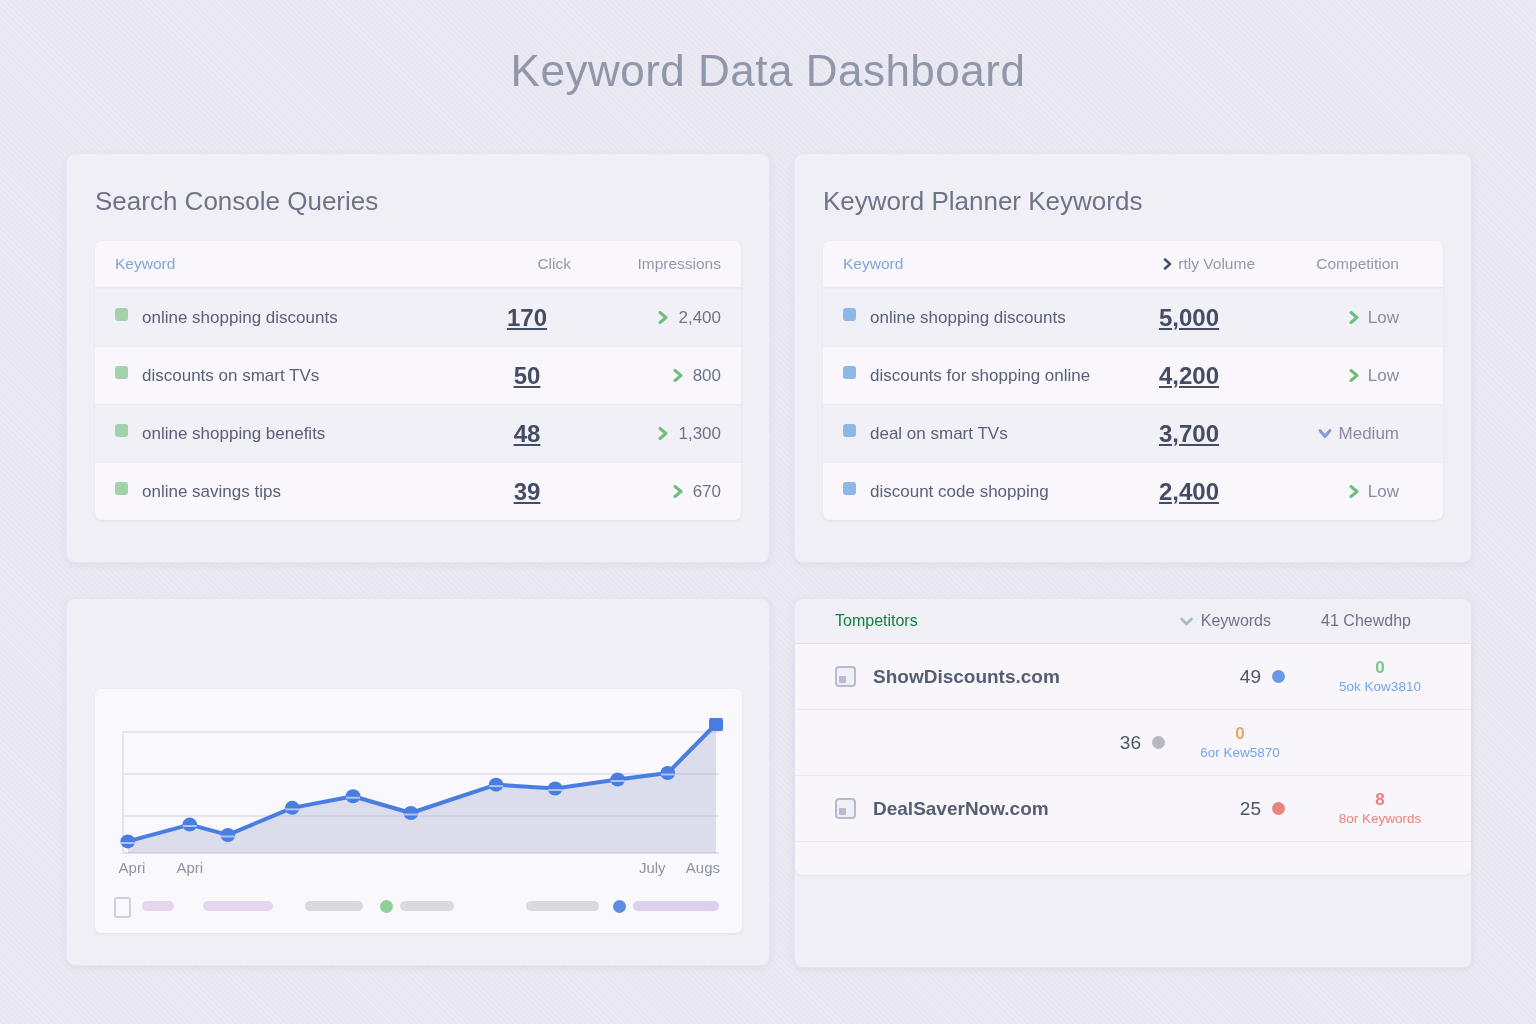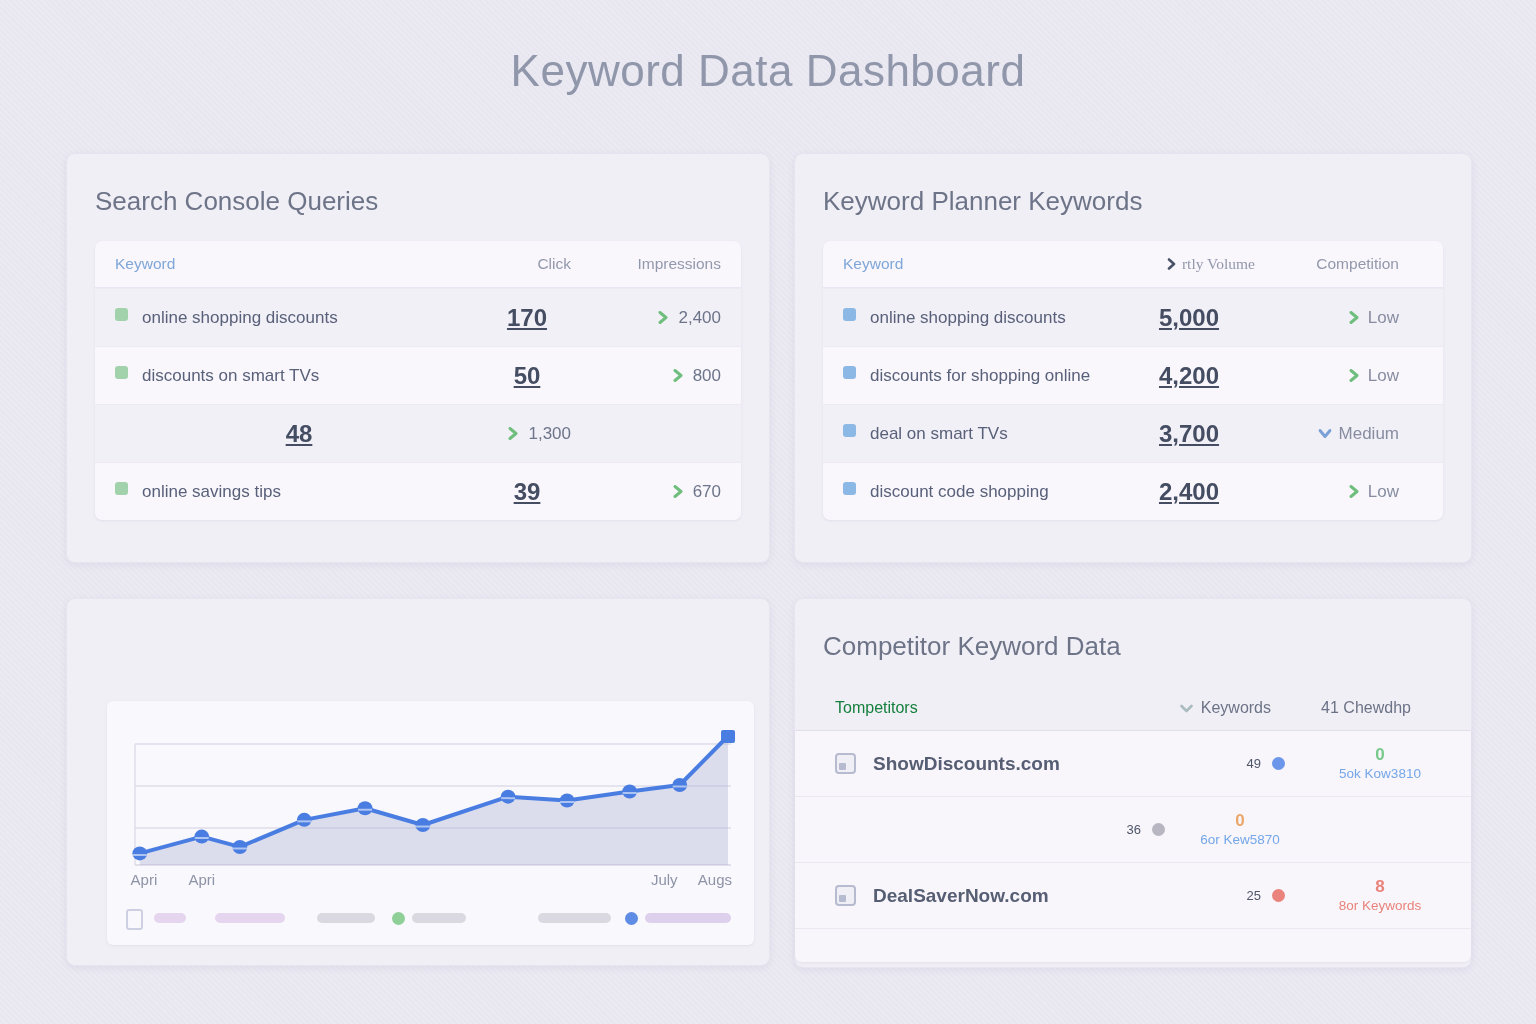--- a/index.html
+++ b/index.html
@@ -52,21 +52,21 @@
   .cell-kw{display:flex;align-items:flex-start;gap:14px;min-width:0;}
   .sq{width:13px;height:13px;border-radius:3px;flex:0 0 auto;}
   .sq-green{background:#a2d2ac;}
   .sq-blue{background:#8cb8e6;}
   .t-right{text-align:right;}
   .num{font-weight:700;font-size:24px;color:#454d62;text-align:center;text-decoration:underline;}
   .cell-imp{display:flex;align-items:center;justify-content:flex-end;gap:10px;color:#6c7489;}
   .chev{display:inline-block;flex:0 0 auto;}
   .chev svg{display:block;}
   .comp-cell{display:flex;align-items:center;justify-content:flex-end;gap:9px;color:#878da1;padding-right:24px;}
-  .vol-head{display:flex;align-items:center;justify-content:flex-end;gap:6px;font-family:Liberation Serif, serif;}
+  .vol-head{display:flex;align-items:center;justify-content:flex-end;gap:6px;}
   .trend-icon[data-variant="up"]{color:#6fbe7e;}
   .trend-icon[data-variant="down"]{color:#7aa0d8;transform:rotate(90deg);}
   
   .cp-head{
     display:grid;grid-template-columns:1fr 120px 160px;align-items:center;
     height:44px;padding:0 40px 0 40px;font-size:16px;color:#6c7386;
     border-bottom:1px solid #e4e1ec;
   }
   .cp-head .col-competitors{color:#15803d;}
   .cp-head .col-keywords{display:flex;align-items:center;justify-content:flex-end;gap:8px;}
@@ -74,36 +74,36 @@
   .cp-rows{background:#f8f6fb;border-radius:0 0 7px 7px;padding-bottom:33px;
            box-shadow:0 1px 3px rgba(120,120,165,.12);}
   .cp-row{
     display:grid;grid-template-columns:1fr 120px 160px;align-items:center;
     height:65px;padding:0 26px 0 40px;border-bottom:1px solid #ebe8f2;
     font-size:19px;color:#565e73;
   }
   .cp-name{display:flex;align-items:center;gap:17px;min-width:0;font-weight:bold;}
   .clip-icon{width:17px;height:17px;border:2px solid #b6bbd0;border-radius:4px;position:relative;flex:0 0 auto;background:#f1eff6;}
   .clip-icon::after{content:"";position:absolute;left:2px;bottom:2px;width:7px;height:7px;background:#b6bbd0;border-radius:1px;}
-  .cp-kw{display:flex;align-items:center;justify-content:flex-end;gap:11px;font-size:13px;color:#4e5669;}
+  .cp-kw{display:flex;align-items:center;justify-content:flex-end;gap:11px;font-size:19px;color:#4e5669;}
   .dot{width:13px;height:13px;border-radius:50%;flex:0 0 auto;}
   .dot[data-variant="blue"]{background:#6b96ea;}
   .dot[data-variant="gray"]{background:#b8b6c1;}
   .dot[data-variant="red"]{background:#e9837b;}
   .cp-metric{text-align:center;padding-left:30px;line-height:1.25;}
   .metric-value{font-size:17px;font-weight:700;display:block;}
   .metric-value[data-variant="green"]{color:#77c98b;}
   .metric-value[data-variant="orange"]{color:#eaa76b;}
   .metric-value[data-variant="red"]{color:#e9837b;}
   .metric-label{font-size:13.5px;display:block;margin-top:1px;}
   .metric-label[data-variant="blue"]{color:#74a6e8;}
   .metric-label[data-variant="red"]{color:#e9837b;}
   
   #trend-card{position:absolute;left:28px;top:90px;width:647px;height:244px;
-    background:#f9f8fc;border-radius:6px;box-shadow:0 1px 3px rgba(120,120,165,.14);margin:12px;}
+    background:#f9f8fc;border-radius:6px;box-shadow:0 1px 3px rgba(120,120,165,.14);margin:0;}
   #trend-svg{position:absolute;left:0;top:0;}
   .x-tick{position:absolute;top:170px;transform:translateX(-50%);font-size:15px;color:#8e94a7;}
   .lg-item{position:absolute;top:208px;}
   .lg-pill{height:10px;border-radius:5px;margin-top:4px;}
   .lg-pill[data-variant="pink"]{background:#e5d5ee;}
   .lg-pill[data-variant="gray"]{background:#dad8e1;}
   .lg-pill[data-variant="purple"]{background:#ddd0ec;}
   .lg-dot{border-radius:50%;margin-top:3px;}
   .lg-dot[data-variant="green"]{background:#8fd099;height:13px;}
   .lg-dot[data-variant="blue"]{background:#5f8ce4;height:13px;}
@@ -147,20 +147,24 @@
       <div class="cell-imp">
           <span class="chev">
             <svg width="10" height="13" viewBox="0 0 10 13">
               <path d="M2 1.5 L8 6.5 L2 11.5" fill="none" stroke="#6fbe7e" stroke-width="3" stroke-linecap="round" stroke-linejoin="round"></path>
             </svg>
           </span>
           <span>800</span>
         </div>
     </div>
     <div class="row sc-grid">
+      <div class="cell-kw">
+          <span class="sq sq-green"></span>
+          <span>online shopping benefits</span>
+        </div>
       <div class="num">48</div>
       <div class="cell-imp">
           <span class="chev">
             <svg width="10" height="13" viewBox="0 0 10 13">
               <path d="M2 1.5 L8 6.5 L2 11.5" fill="none" stroke="#6fbe7e" stroke-width="3" stroke-linecap="round" stroke-linejoin="round"></path>
             </svg>
           </span>
           <span>1,300</span>
         </div>
     </div>
@@ -307,21 +311,20 @@
         <div class="lg-item lg-dot" data-variant="green" style="left: 285px; width: 13px;"></div>
         <div class="lg-item lg-pill" data-variant="gray" style="left: 305px; width: 54px;"></div>
         <div class="lg-item lg-pill" data-variant="gray" style="left: 431px; width: 73px;"></div>
         <div class="lg-item lg-dot" data-variant="blue" style="left: 518px; width: 13px;"></div>
         <div class="lg-item lg-pill" data-variant="purple" style="left: 538px; width: 86px;"></div>
       </div>
   </div>
 </div>
 
 <div class="panel" id="panel-cp">
-  <div class="panel-title">Competitor Keyword Data</div>
   <div class="cp-head">
     <div class="col-competitors">Tompetitors</div>
     <div class="col-keywords">
         <span class="chev">
           <svg width="13" height="9" viewBox="0 0 13 9">
             <path d="M1.5 2 L6.5 7 L11.5 2" fill="none" stroke="#a9bcc0" stroke-width="2.6" stroke-linecap="round" stroke-linejoin="round"></path>
           </svg>
         </span>
         <span>Keywords</span>
       </div>

